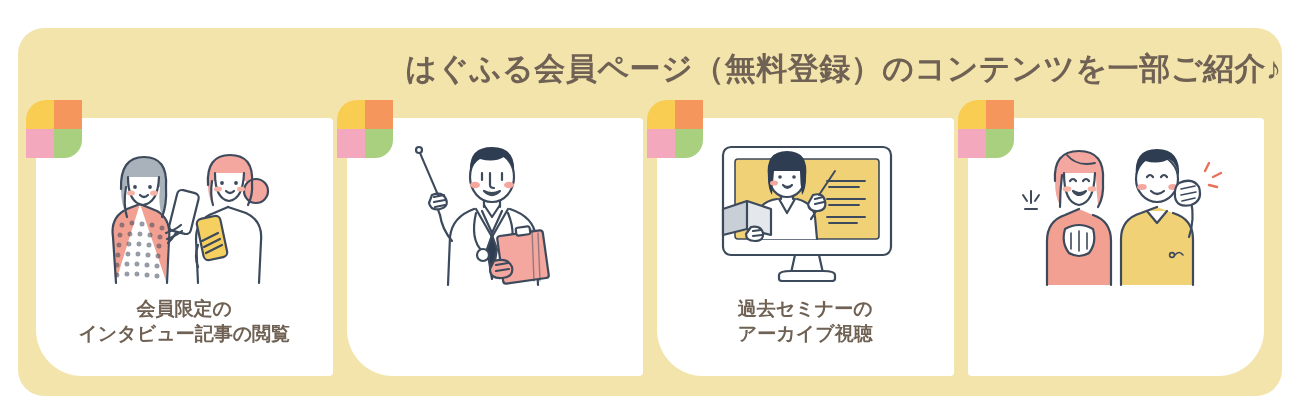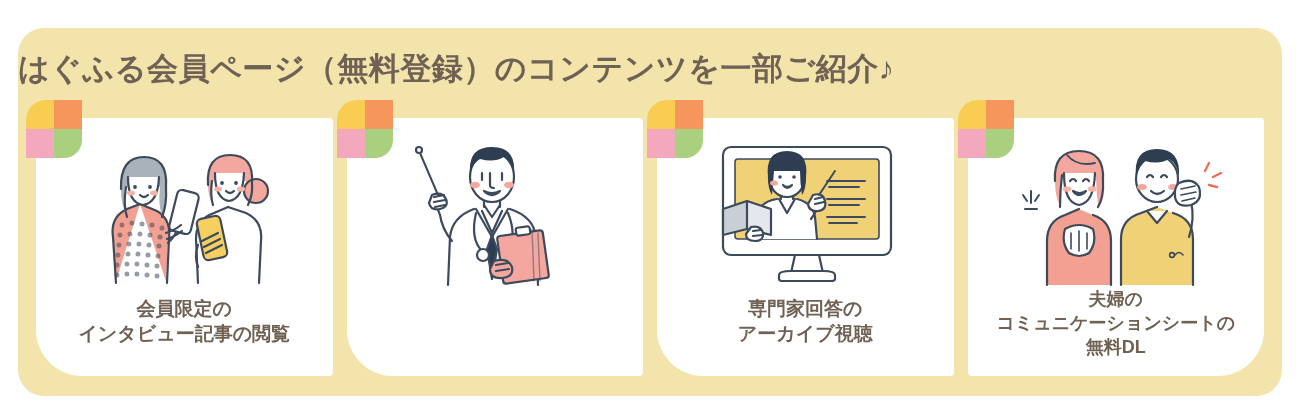--- a/index.html
+++ b/index.html
@@ -32,21 +32,21 @@
     border-radius: 26px;
     box-sizing: border-box;
   }
 
   
   .heading {
     position: absolute;
     left: 0;
     top: 20px;
     width: 1264px;
-    text-align: left;
+    text-align: right;
     font-size: 31px;
     font-weight: 700;
     letter-spacing: 0.5px;
     color: #6f6153;
     white-space: nowrap;
   }
 
   
   .cards {
     position: absolute;
@@ -377,21 +377,21 @@
               <path d="M24 76 L48 68 L72 76 L72 102 L48 96 L24 102 Z"></path>
               <path d="M48 68 L48 96"></path>
 
               <path d="M52 94 q10 -2 12 6 q1 8 -8 8 q-9 0 -9 -7 z" fill="#ffffff" stroke="none"></path>
               <path d="M52 94 q10 -2 12 6 q1 8 -8 8 q-9 0 -9 -7 z"></path>
               <path d="M54 98 L62 97 M54 103 L63 102"></path>
             </g>
           </svg>
         </div>
 
-        <div class="caption">専門家回答の
+        <div class="caption">過去セミナーの
 アーカイブ視聴</div>
       </div>
 
       <div class="card last">
         <div class="badge">
           <div class="q tl"></div>
           <div class="q tr"></div>
           <div class="q bl"></div>
           <div class="q br"></div>
         </div>
@@ -457,20 +457,17 @@
 
               <g stroke="#e8715a" stroke-width="2.4">
                 <path d="M196 38 L200 30"></path>
                 <path d="M204 44 L212 40"></path>
                 <path d="M200 52 L208 54"></path>
               </g>
             </g>
           </svg>
         </div>
 
-        <div class="caption three">夫婦の
-コミュニケーションシートの
-無料DL</div>
       </div>
 
     </div>
   </div>
 </div>
 
 </body></html>

